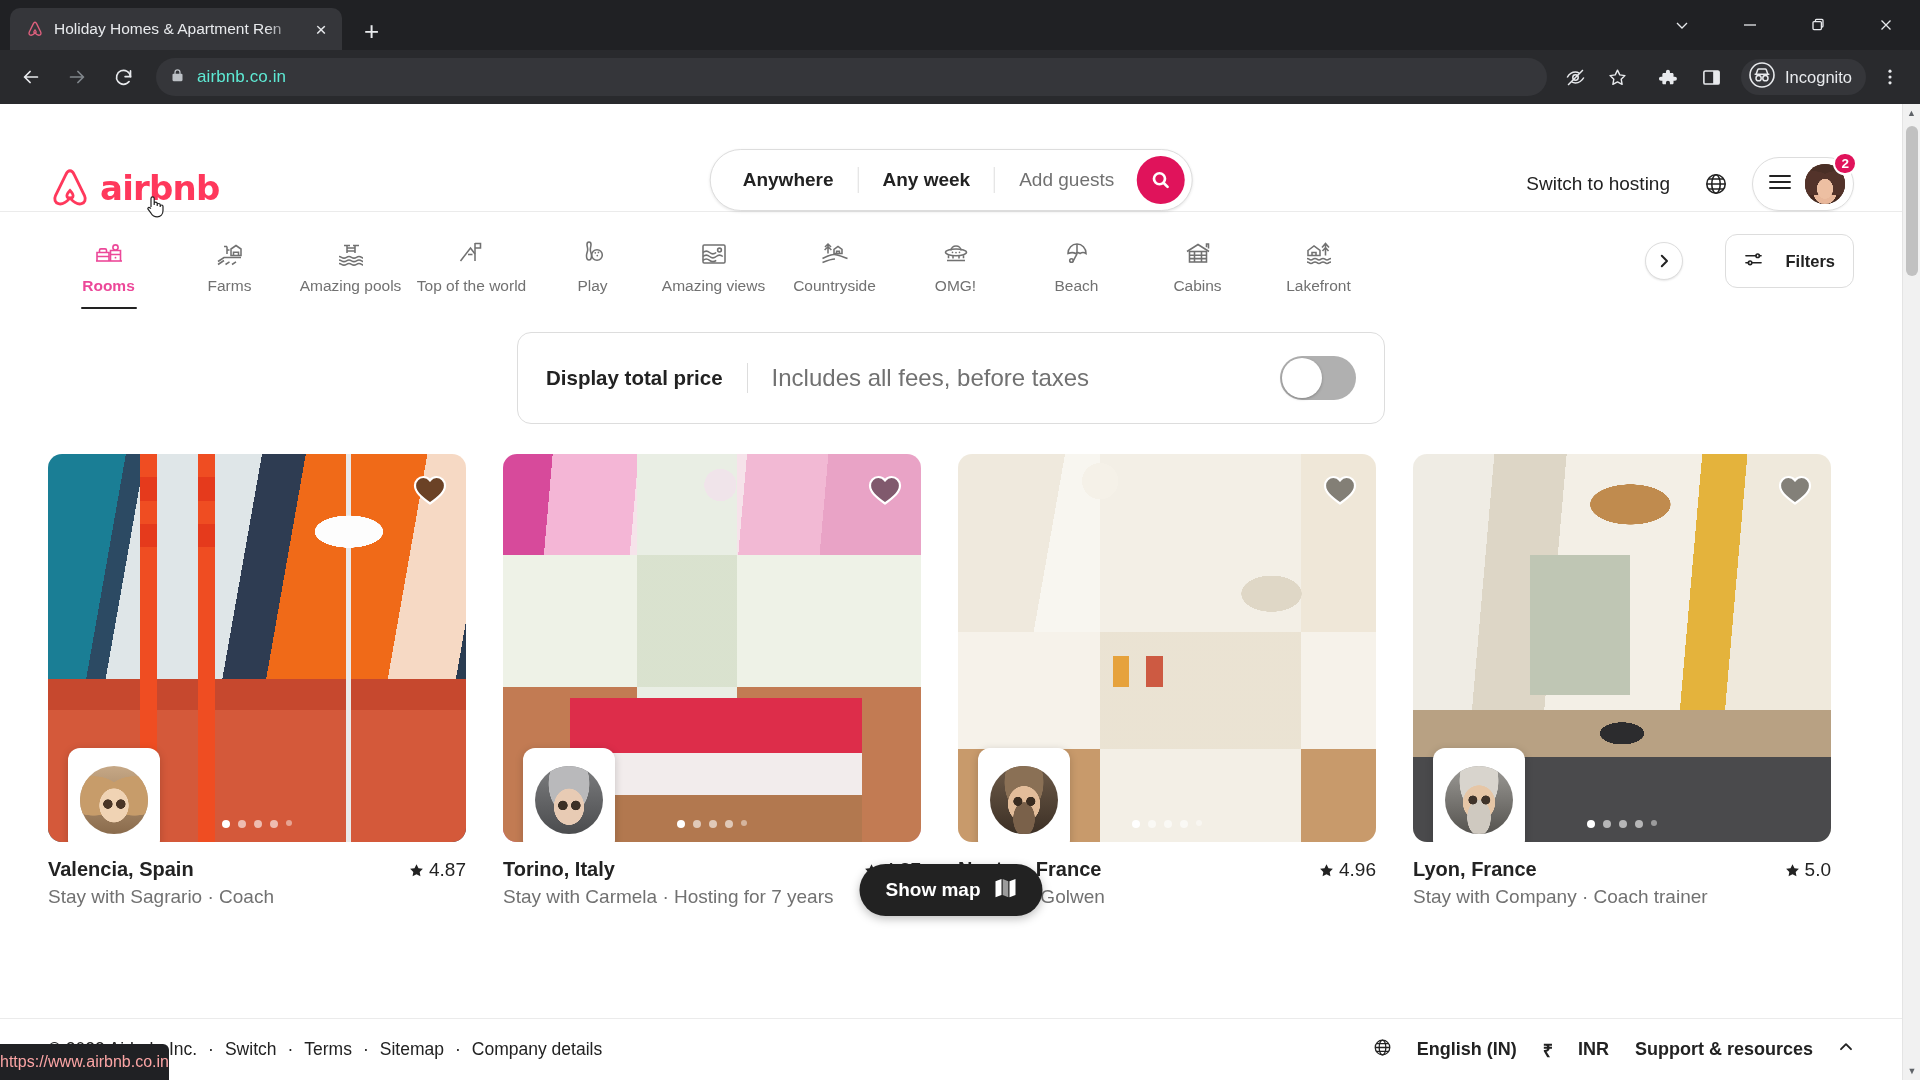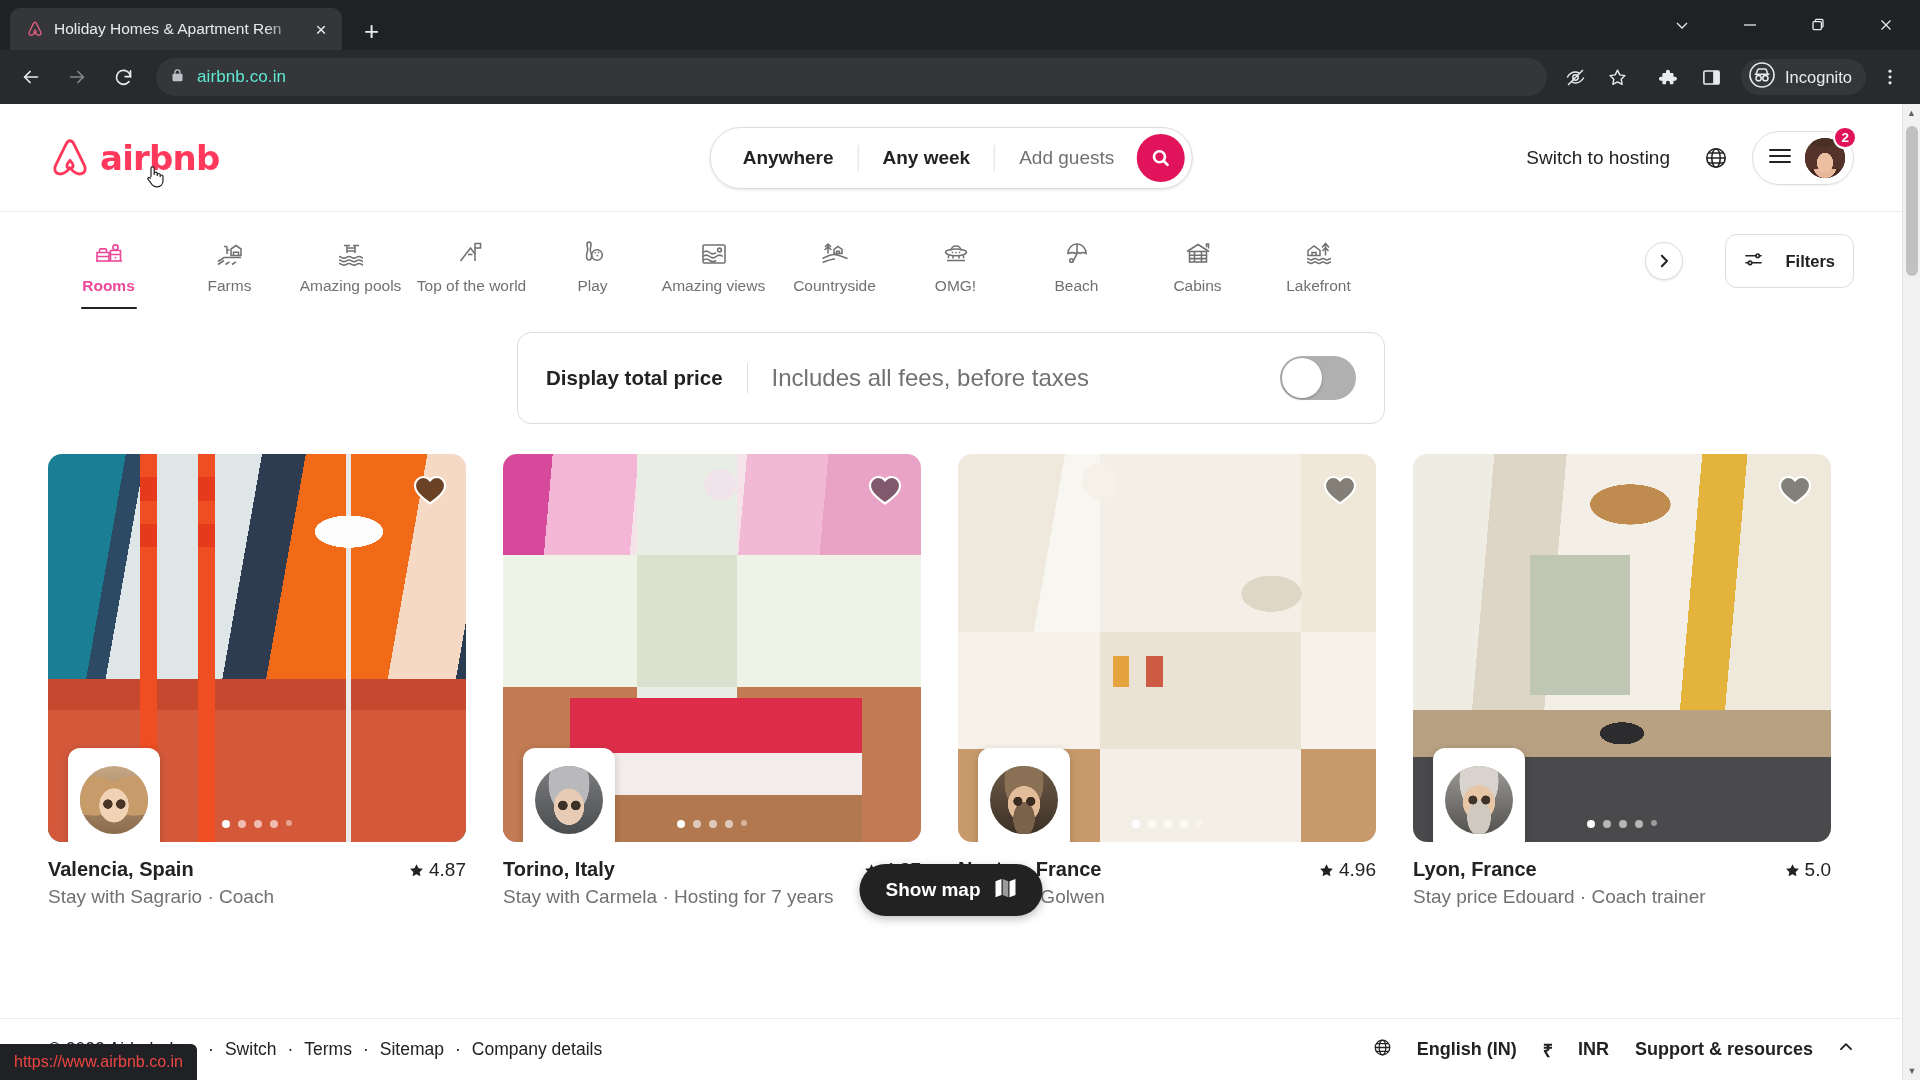--- a/index.html
+++ b/index.html
@@ -58,21 +58,21 @@
 
   
   .scrollbar { position:absolute; right:0; top:0; width: 18px; height: 976px; background:#f1f1f1; border-left:1px solid #e4e4e4; }
   .sb-arrow { height: 18px; display:flex; align-items:center; justify-content:center; color:#5f6368; font-size:9px;}
   .sb-thumb { position:absolute; left: 3px; top: 22px; width: 12px; height: 150px; background:#c1c1c1; border-radius: 6px; }
 
   .page { width: 1902px; height: 976px; position: relative; }
 
   
   .ab-header {
-    height: 108px; border-bottom: 1px solid #ebebeb; display:flex; align-items:center;
+    height: 108px; border-bottom: 1px solid #ebebeb; display:flex; align-items:flex-end;
     padding: 0 48px; position: relative; background:#fff;
   }
   .logo { display:flex; align-items:center; gap: 8px; color:#FF385C; position: relative; }
   .logo-text { font-size: 34px; font-weight: 700; letter-spacing: -0.8px; color:#FF385C; font-family:"DejaVu Sans", sans-serif; }
   .cursor-hand { position:absolute; left: 96px; top: 28px; width: 22px; height: 26px; }
 
   .searchbar {
     position:absolute; left: 50%; transform: translateX(-50%);
     height: 62px; border: 1px solid #dddddd; border-radius: 40px; display:flex; align-items:center;
     box-shadow: 0 1px 3px rgba(0,0,0,.10); background: #fff; padding-left: 8px;
@@ -180,22 +180,22 @@
   .footer {
     position:absolute; left:0; bottom: 0; width: 1902px; height: 62px; background:#fff;
     border-top: 1px solid #ebebeb; display:flex; align-items:center; padding: 0 48px; gap: 0;
   }
   .f-left { display:flex; align-items:center; gap: 11px; font-size: 17.5px; color:#222; }
   .f-sep { color:#222; }
   .f-right { margin-left:auto; display:flex; align-items:center; gap: 26px; font-size: 18px; color:#222; font-weight: 600; }
   .f-item { display:flex; align-items:center; gap: 25px; }
 
   .status-url {
-    position:absolute; left: 0; bottom: 0; height: 36px; background:#202124; color:#ef4444;
-    font-size: 16px; display:flex; align-items:center; padding: 0 14px; z-index: 50; border-radius: 0 6px 0 0;
+    position:absolute; left: 0; bottom: 0; height: 36px; background:#202124; color:#fca5a5;
+    font-size: 16px; display:flex; align-items:center; padding: 0 0; z-index: 50; border-radius: 0 6px 0 0;
   }
 
   .imgph { position:absolute; inset:0; }
 </style>
 </head>
 <body>
 
 <div class="browser">
 
   <div class="chrome-tabstrip">
@@ -710,21 +710,21 @@
           </div>
           <div class="card-meta">
             <span class="card-title">Lyon, France</span>
             <span class="card-rating">
               <svg width="15" height="15" viewBox="0 0 16 16" fill="#222">
                   <path d="M8 1.2l2.1 4.3 4.7.7-3.4 3.3.8 4.7L8 11.9 3.8 14.2l.8-4.7L1.2 6.2l4.7-.7z"></path>
                 </svg>
               <span>5.0</span>
             </span>
           </div>
-          <div class="card-sub">Stay price Edouard · Coach trainer</div>
+          <div class="card-sub">Stay with Company · Coach trainer</div>
         </div>
 
         <div class="showmap">
           <span class="lb">Show map</span>
           <span>
             <svg width="22" height="20" viewBox="0 0 22 20" fill="#fff">
               <path d="M1 3.2l6-2.2v16L1 19.2z"></path>
                 <path d="M8.2 1l5.6 2.2v16L8.2 17z" opacity=".55"></path>
                 <path d="M15 3.2l6-2.2v16l-6 2.2z"></path>
               </svg>

